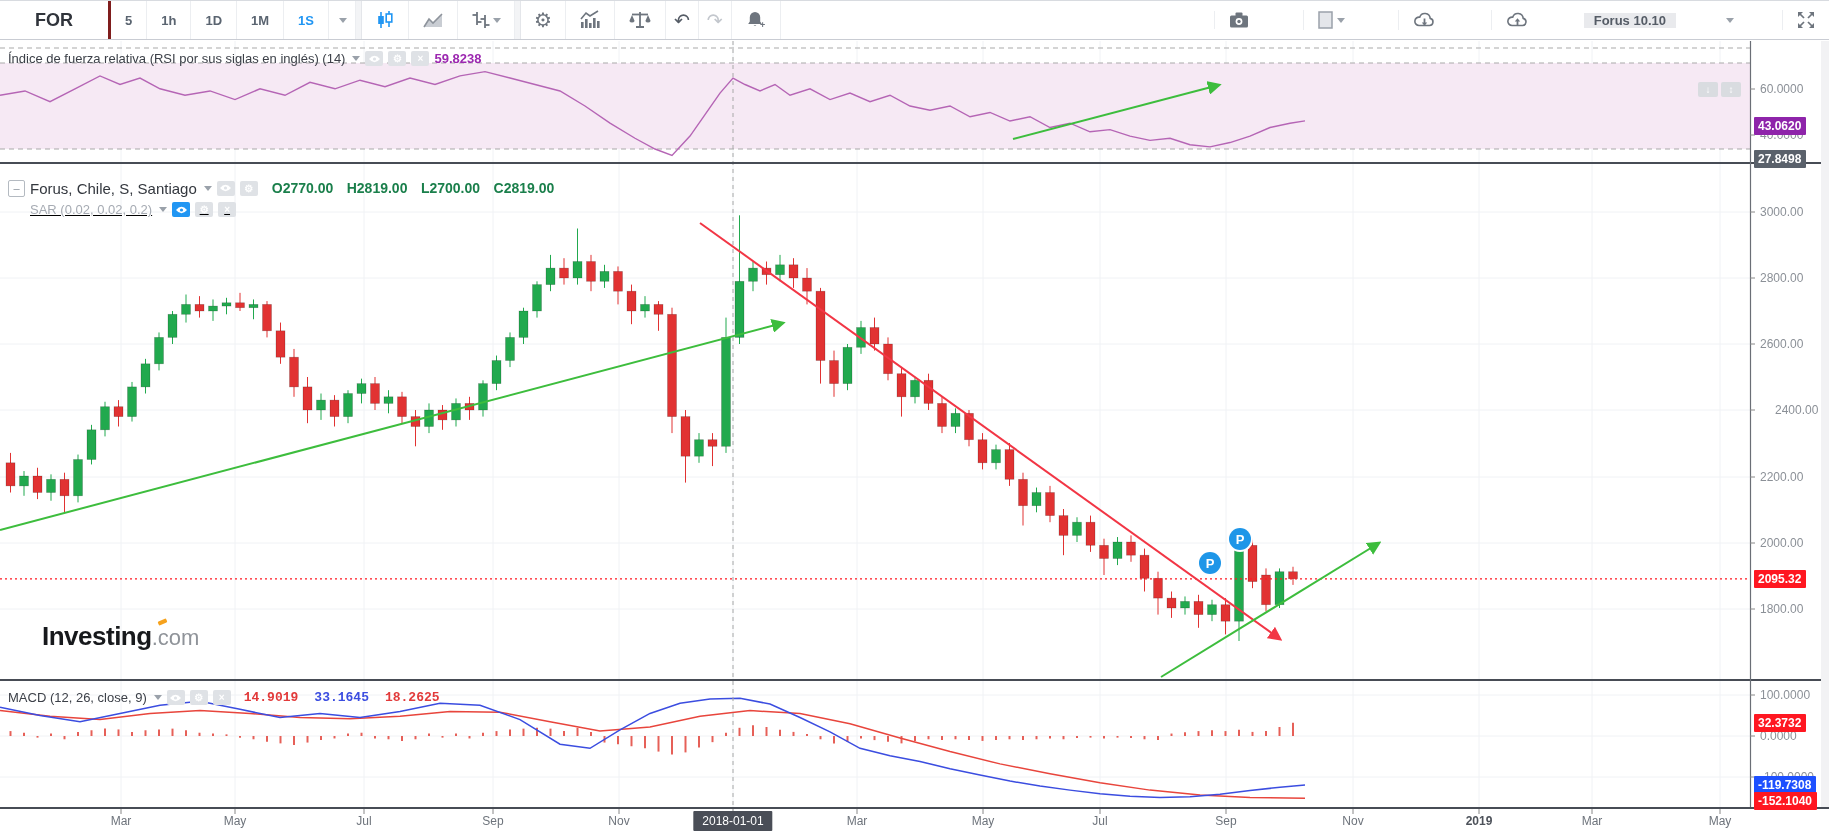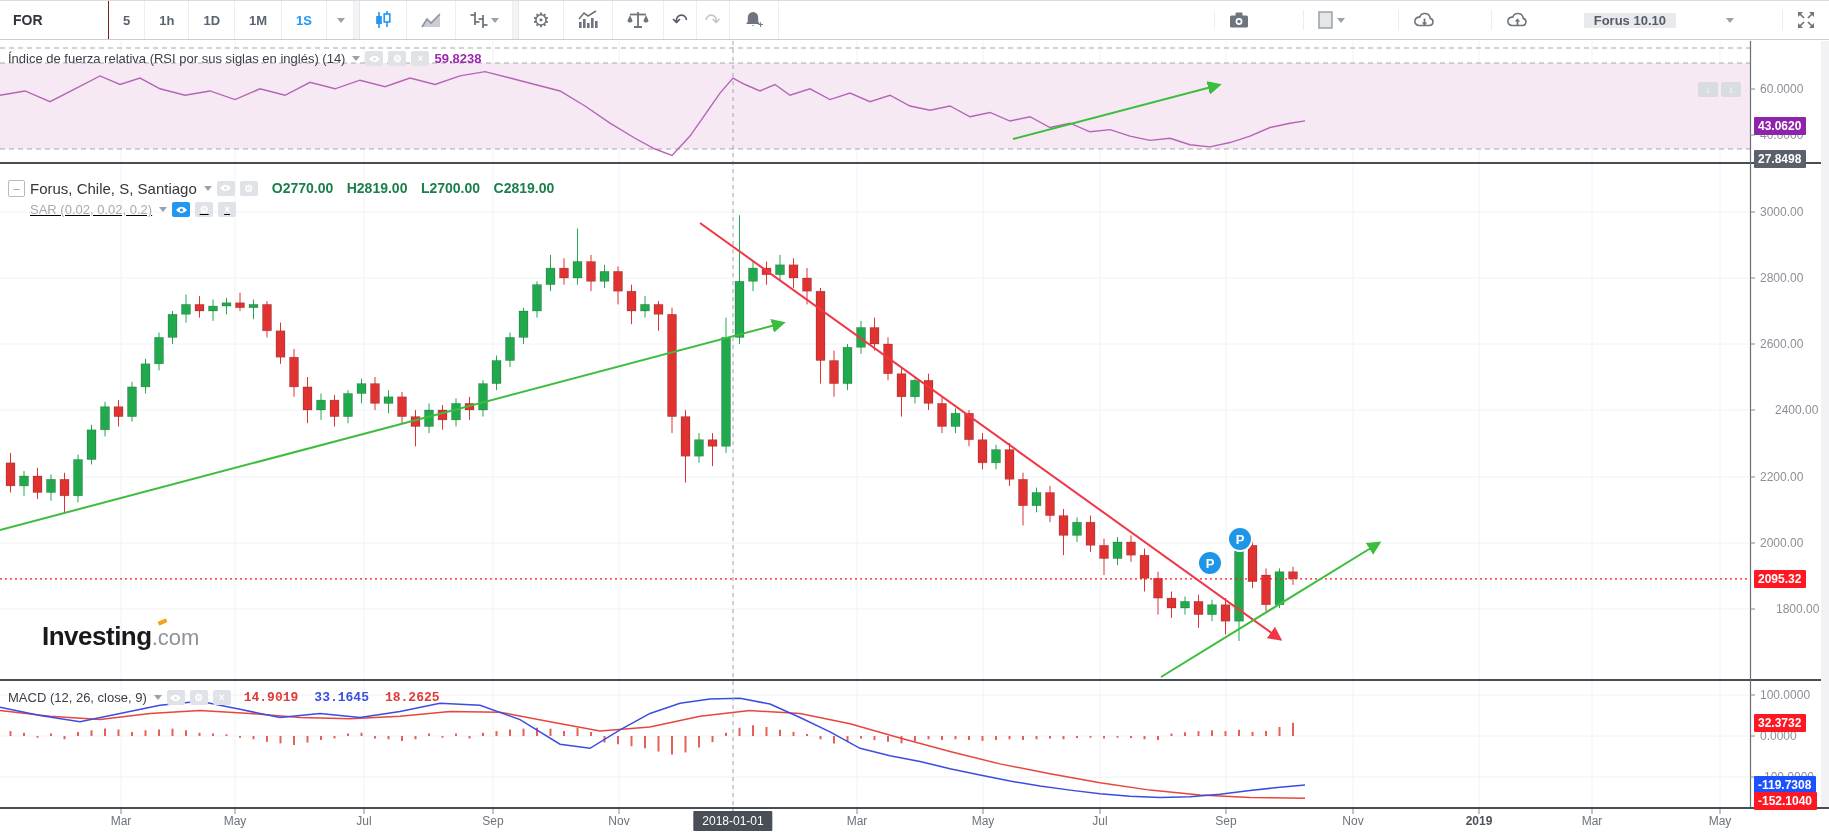--- a/index.html
+++ b/index.html
@@ -1,21 +1,21 @@
 <!DOCTYPE html>
 <html><head>
 <meta charset="utf-8">
 <style>
   html,body{margin:0;padding:0;background:#fff;}
   body{font-family:"Liberation Sans",sans-serif;-webkit-font-smoothing:antialiased;}
   .app{position:relative;width:1829px;height:833px;overflow:hidden;background:#fff;border-top:1px solid #d8dbe0;}
   
   .toolbar{position:absolute;left:0;top:0;width:1829px;height:38px;background:#fff;border-bottom:1px solid #c9ccd3;display:flex;align-items:stretch;z-index:30;}
   .tb-btn{display:flex;align-items:center;justify-content:center;padding:0 13px;color:#5a6470;font-size:13px;font-weight:bold;cursor:pointer;border-right:1px solid #eceef1;background:#fff;white-space:nowrap;}
-  .tb-btn.sym{width:82px;justify-content:flex-start;color:#30343b;font-size:14px;border-right:1px solid #7f1d1d;}
+  .tb-btn.sym{width:82px;justify-content:center;color:#30343b;font-size:18px;border-right:3px solid #7f1d1d;}
   .tb-btn.iv{padding:0 14px;}
   .tb-btn.iv.active{color:#2196f3;}
   .tb-btn.narrow{padding:0 8px;}
   .tb-sep{width:5px;background:#f3f4f6;border-right:1px solid #e4e6ea;}
   .caret{width:0;height:0;border-left:4px solid transparent;border-right:4px solid transparent;border-top:5px solid #9aa1aa;margin-left:2px;}
   .tb-right{margin-left:auto;display:flex;align-items:center;gap:40px;}
   .tb-right .tb-btn{border-left:1px solid #eceef1;border-right:none;}
   .chip{background:#e9eaed;color:#555c66;font-size:13px;font-weight:bold;display:flex;align-items:center;padding:0 10px;}
   .ticon{display:flex;align-items:center;justify-content:center;}
   .gear-glyph{font-size:20px;color:#6e757e;font-weight:normal;}
@@ -644,21 +644,21 @@
     <b>Investing</b><i>.com</i>
   </div>
 
   <div id="labels">
       <div class="axlbl" style="left: 1760px; top: 211px;">3000.00</div>
       <div class="axlbl" style="left: 1760px; top: 277px;">2800.00</div>
       <div class="axlbl" style="left: 1760px; top: 343px;">2600.00</div>
       <div class="axlbl" style="left: 1760px; top: 409px; margin-left: 15px;">2400.00</div>
       <div class="axlbl" style="left: 1760px; top: 476px;">2200.00</div>
       <div class="axlbl" style="left: 1760px; top: 542px;">2000.00</div>
-      <div class="axlbl" style="left: 1760px; top: 608px; margin-left: 16px;">1800.00</div>
+      <div class="axlbl" style="left: 1760px; top: 608px;">1800.00</div>
       <div class="axlbl" style="left: 1760px; top: 88px;">60.0000</div>
       <div class="axlbl" style="left: 1760px; top: 134px;">40.0000</div>
       <div class="axlbl" style="left: 1760px; top: 694px;">100.0000</div>
       <div class="axlbl" style="left: 1760px; top: 735px;">0.0000</div>
       <div class="axlbl" style="left: 1760px; top: 776px;">-100.0000</div>
       <div class="badge" style="left: 1754px; top: 125px; background: rgb(142, 36, 170);">43.0620</div>
       <div class="badge" style="left: 1754px; top: 158px; background: rgb(90, 97, 107);">27.8498</div>
       <div class="badge" style="left: 1754px; top: 578px; background: rgb(255, 23, 33);">2095.32</div>
       <div class="badge" style="left: 1754px; top: 722px; background: rgb(255, 23, 33);">32.3732</div>
       <div class="badge" style="left: 1754px; top: 784px; background: rgb(29, 80, 255);">-119.7308</div>

